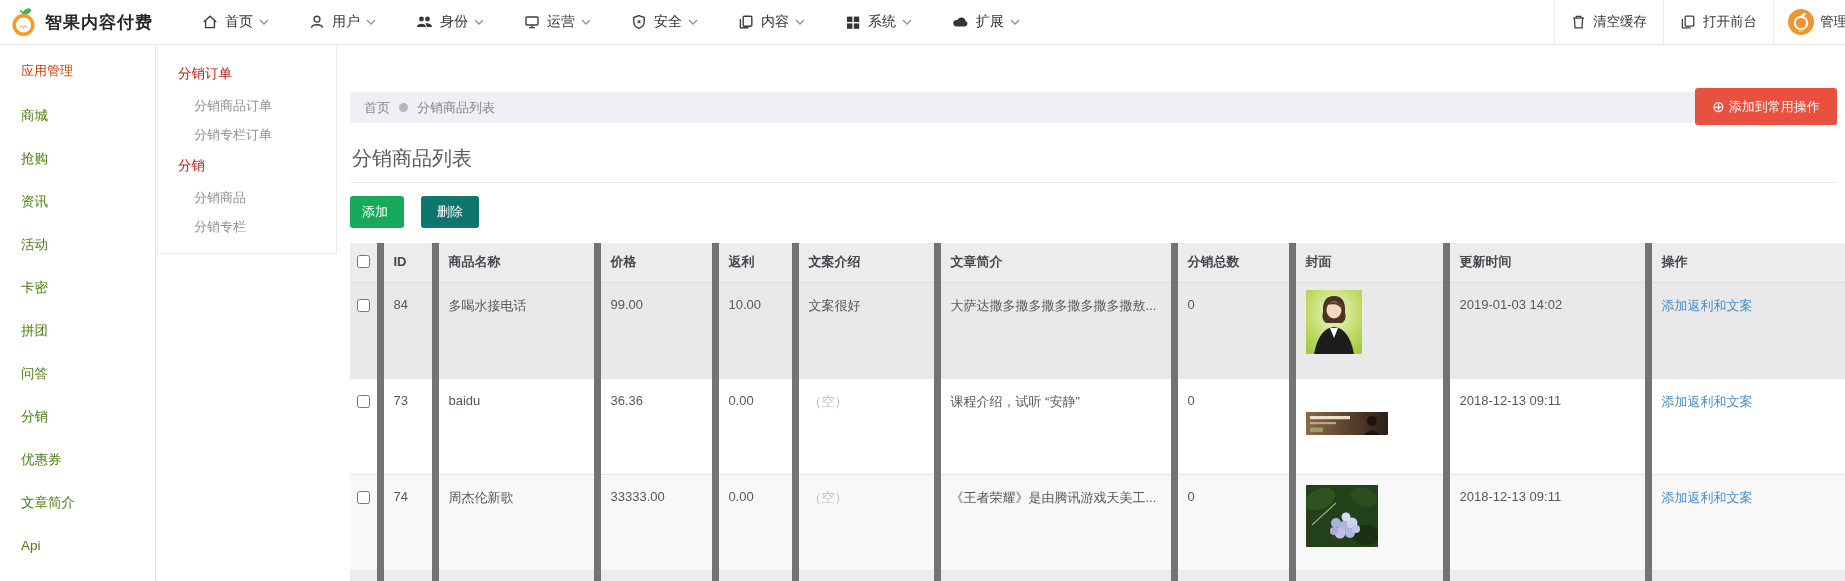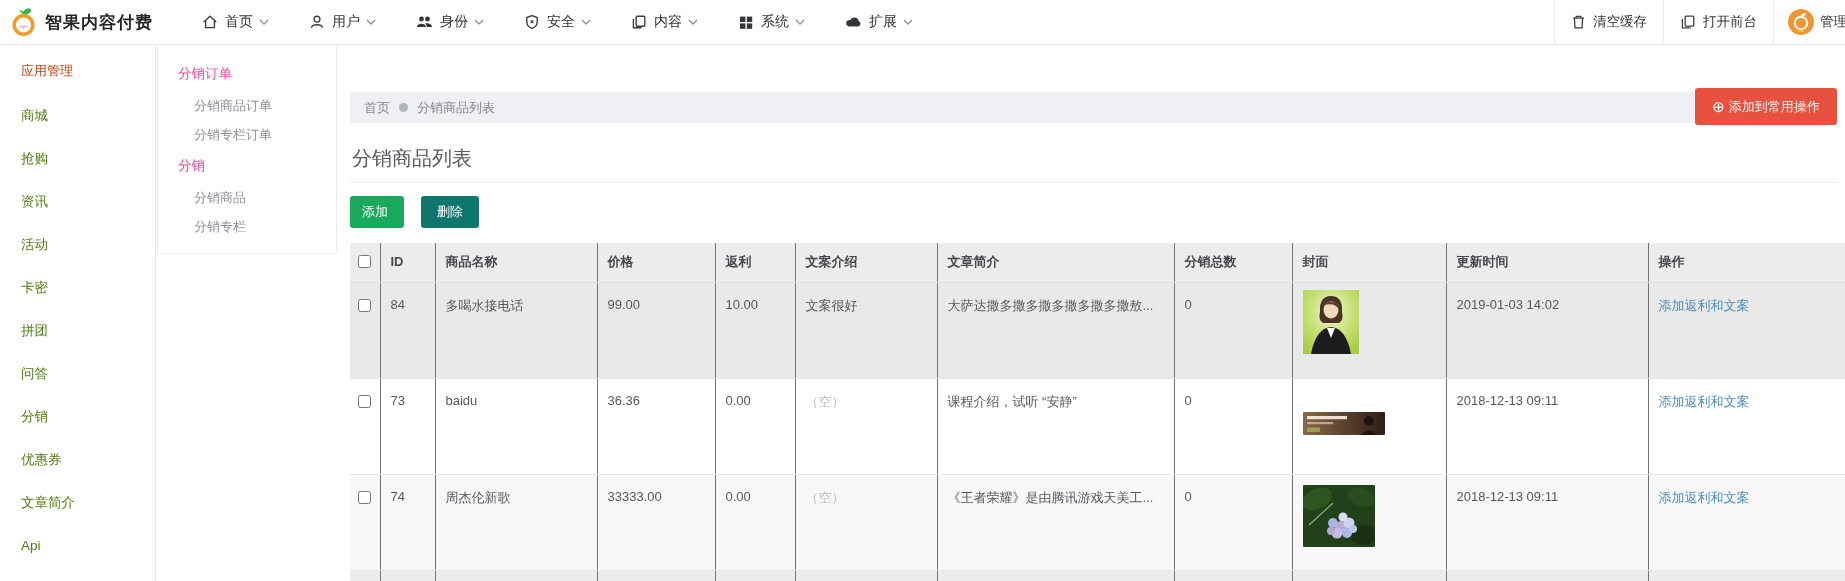--- a/index.html
+++ b/index.html
@@ -20,38 +20,38 @@
   .nav-user { display:flex; align-items:center; height:44px; padding:0 0 0 14px; border-left:1px solid #ededed; width:72px; cursor:pointer; }
   .nav-user .lbl { margin-left:6px; font-size:13.5px; color:#333; white-space:nowrap; }
 
   
   .sidebar { position:absolute; left:0; top:45px; width:156px; height:536px; background:#fff; border-right:1px solid #e8e8e8; z-index:10; }
   .side-cat { padding:17px 0 14px 21px; font-size:13px; color:#c2410c; }
   .side-item { height:43px; line-height:43px; padding-left:21px; font-size:13.5px; color:#4d7c0f; cursor:pointer; }
 
   
   .submenu { position:absolute; left:157px; top:45px; width:180px; background:#fff; border:1px solid #ececec; border-top:none; padding:12px 0; z-index:11; }
-  .sm-group { height:34px; line-height:34px; padding-left:20px; font-size:13.5px; color:#ec4899; cursor:pointer; }
+  .sm-group { height:34px; line-height:34px; padding-left:20px; font-size:13.5px; color:#b91c1c; cursor:pointer; }
   .sm-item { height:29px; line-height:29px; padding-left:36px; font-size:13px; color:#8d9197; cursor:pointer; }
 
   
   .breadcrumb { position:absolute; left:350px; top:92px; width:1487px; height:31px; background:#eef0f3; border-radius:2px; display:flex; align-items:center; padding-left:14px; color:#84888e; font-size:13px; }
   .bc-dot { width:9px; height:9px; border-radius:50%; background:#b2b5ba; margin:0 9px; }
   .fav-btn { position:absolute; left:1695px; top:88px; height:37px; width:142px; background:#e8503f; color:#fff; border:none; border-radius:3px; font-size:13px; display:flex; align-items:center; justify-content:center; cursor:pointer; font-family:inherit; }
   .fav-btn .plus { font-size:15px; margin-right:4px; line-height:1; }
   .page-title { position:absolute; left:352px; top:145px; font-size:20px; color:#565a5f; }
   .title-rule { position:absolute; left:350px; top:182px; width:1487px; border-bottom:1px solid #ebebeb; }
   .btn { position:absolute; top:196px; height:32px; border:none; border-radius:3px; color:#fff; font-size:13px; padding:0 16px; cursor:pointer; font-family:inherit; }
   .btn-add { left:350px; background:#19a95c;padding-left:12px; }
   .btn-del { left:421px; background:#0f766e; }
 
   
   .tbl-wrap { position:absolute; left:350px; top:243px; width:1495px; }
   table { border-collapse:collapse; table-layout:fixed; width:1495px; }
-  th, td { border-right:1px solid #737373; border-bottom:1px solid #e6e6e6; vertical-align:top; padding:0 10px; text-align:left; font-weight:normal; overflow:hidden; white-space:nowrap; }
+  th, td { border-right:7px solid #737373; border-bottom:1px solid #e6e6e6; vertical-align:top; padding:0 10px; text-align:left; font-weight:normal; overflow:hidden; white-space:nowrap; }
   th:last-child, td:last-child { border-right:none; }
   thead th { height:37px; line-height:37px; background:#ececec; font-weight:bold; font-size:13px; color:#45484d; border-bottom:1px solid #dcdcdc; }
   tbody td { height:96px; padding-top:14px; font-size:13px; color:#55585d; }
   tr.r1 td { background:#e9e9e9; }
   tr.r2 td { background:#ffffff; }
   tr.r3 td { background:#f8f8f9; }
   tr.r4 td { background:#ececec; height:12px; padding:0; }
   td.chk, th.chk { padding:0; text-align:center; }
   th.chk input { margin-top:12px; }
   td.chk input { margin-top:16px; }
@@ -109,20 +109,34 @@
     <div class="nav-item">
       <span>
           <svg width="17" height="16" viewBox="0 0 17 16">
             <circle cx="5.5" cy="5" r="2.4" fill="#33363b"></circle>
             <circle cx="11.5" cy="5" r="2.4" fill="#33363b"></circle>
             <path d="M1 13 C1 8.6 10 8.6 10 13 Z" fill="#33363b"></path>
             <path d="M9.5 9.2 C13 8.8 16 10.4 16 13 H11" fill="#33363b"></path>
           </svg>
         </span>
       <span class="lbl">身份</span>
+      <span>
+          <svg width="10" height="6" viewBox="0 0 10 6">
+            <path d="M1 1 L5 5 L9 1" fill="none" stroke="#8d9197" stroke-width="1.3"></path>
+          </svg>
+        </span>
+    </div>
+    <div class="nav-item">
+      <span>
+          <svg width="16" height="16" viewBox="0 0 16 16">
+            <rect x="2" y="3" width="12" height="8" rx="1" fill="none" stroke="#3c3f44" stroke-width="1.4"></rect>
+            <path d="M8 11 V13.6 M5 13.6 H11" fill="none" stroke="#3c3f44" stroke-width="1.4"></path>
+          </svg>
+        </span>
+      <span class="lbl">运营</span>
       <span>
           <svg width="10" height="6" viewBox="0 0 10 6">
             <path d="M1 1 L5 5 L9 1" fill="none" stroke="#8d9197" stroke-width="1.3"></path>
           </svg>
         </span>
     </div>
     <div class="nav-item">
       <span>
           <svg width="16" height="16" viewBox="0 0 16 16">
             <path d="M8 1.6 L13.2 3.6 V7.8 C13.2 11.4 11 13.4 8 14.4 C5 13.4 2.8 11.4 2.8 7.8 V3.6 Z" fill="none" stroke="#3c3f44" stroke-width="1.4"></path>

